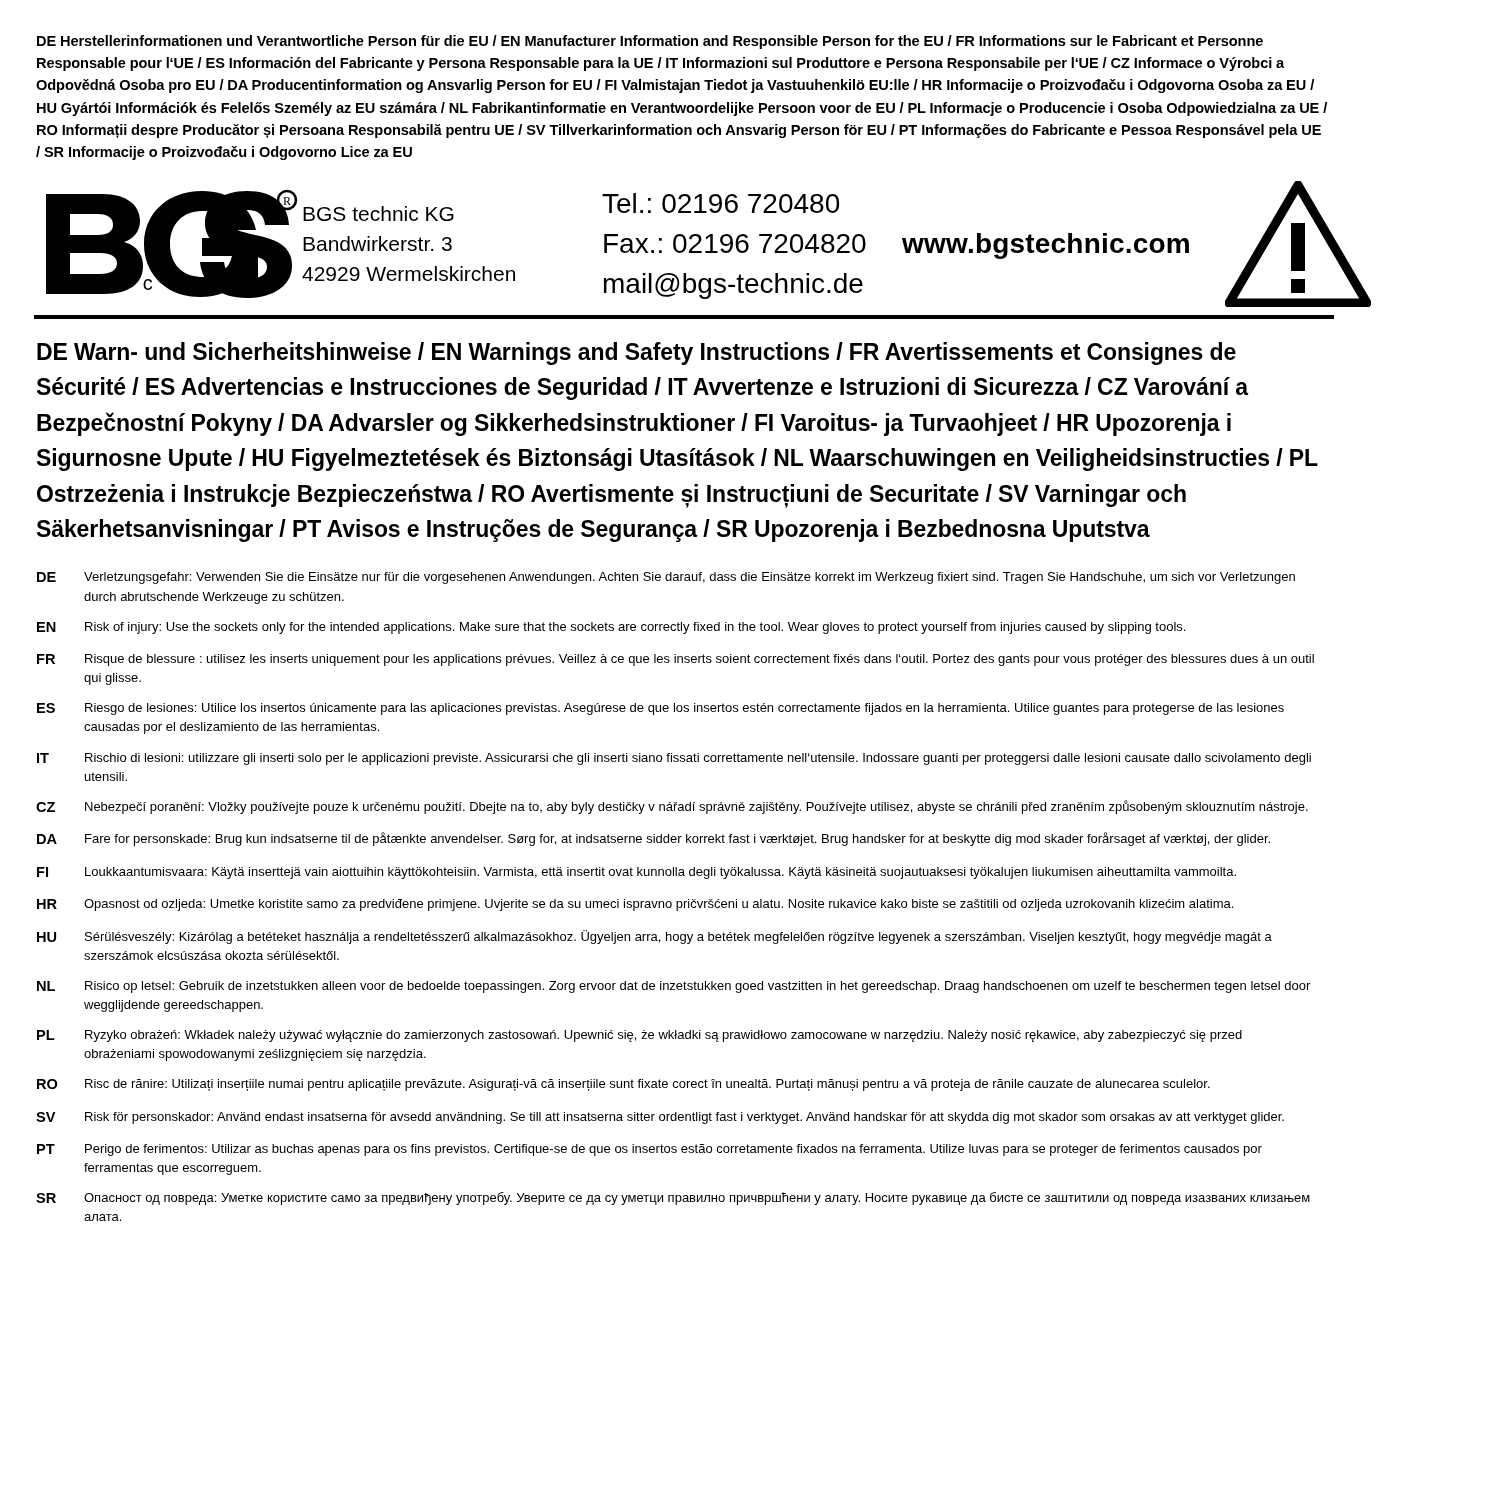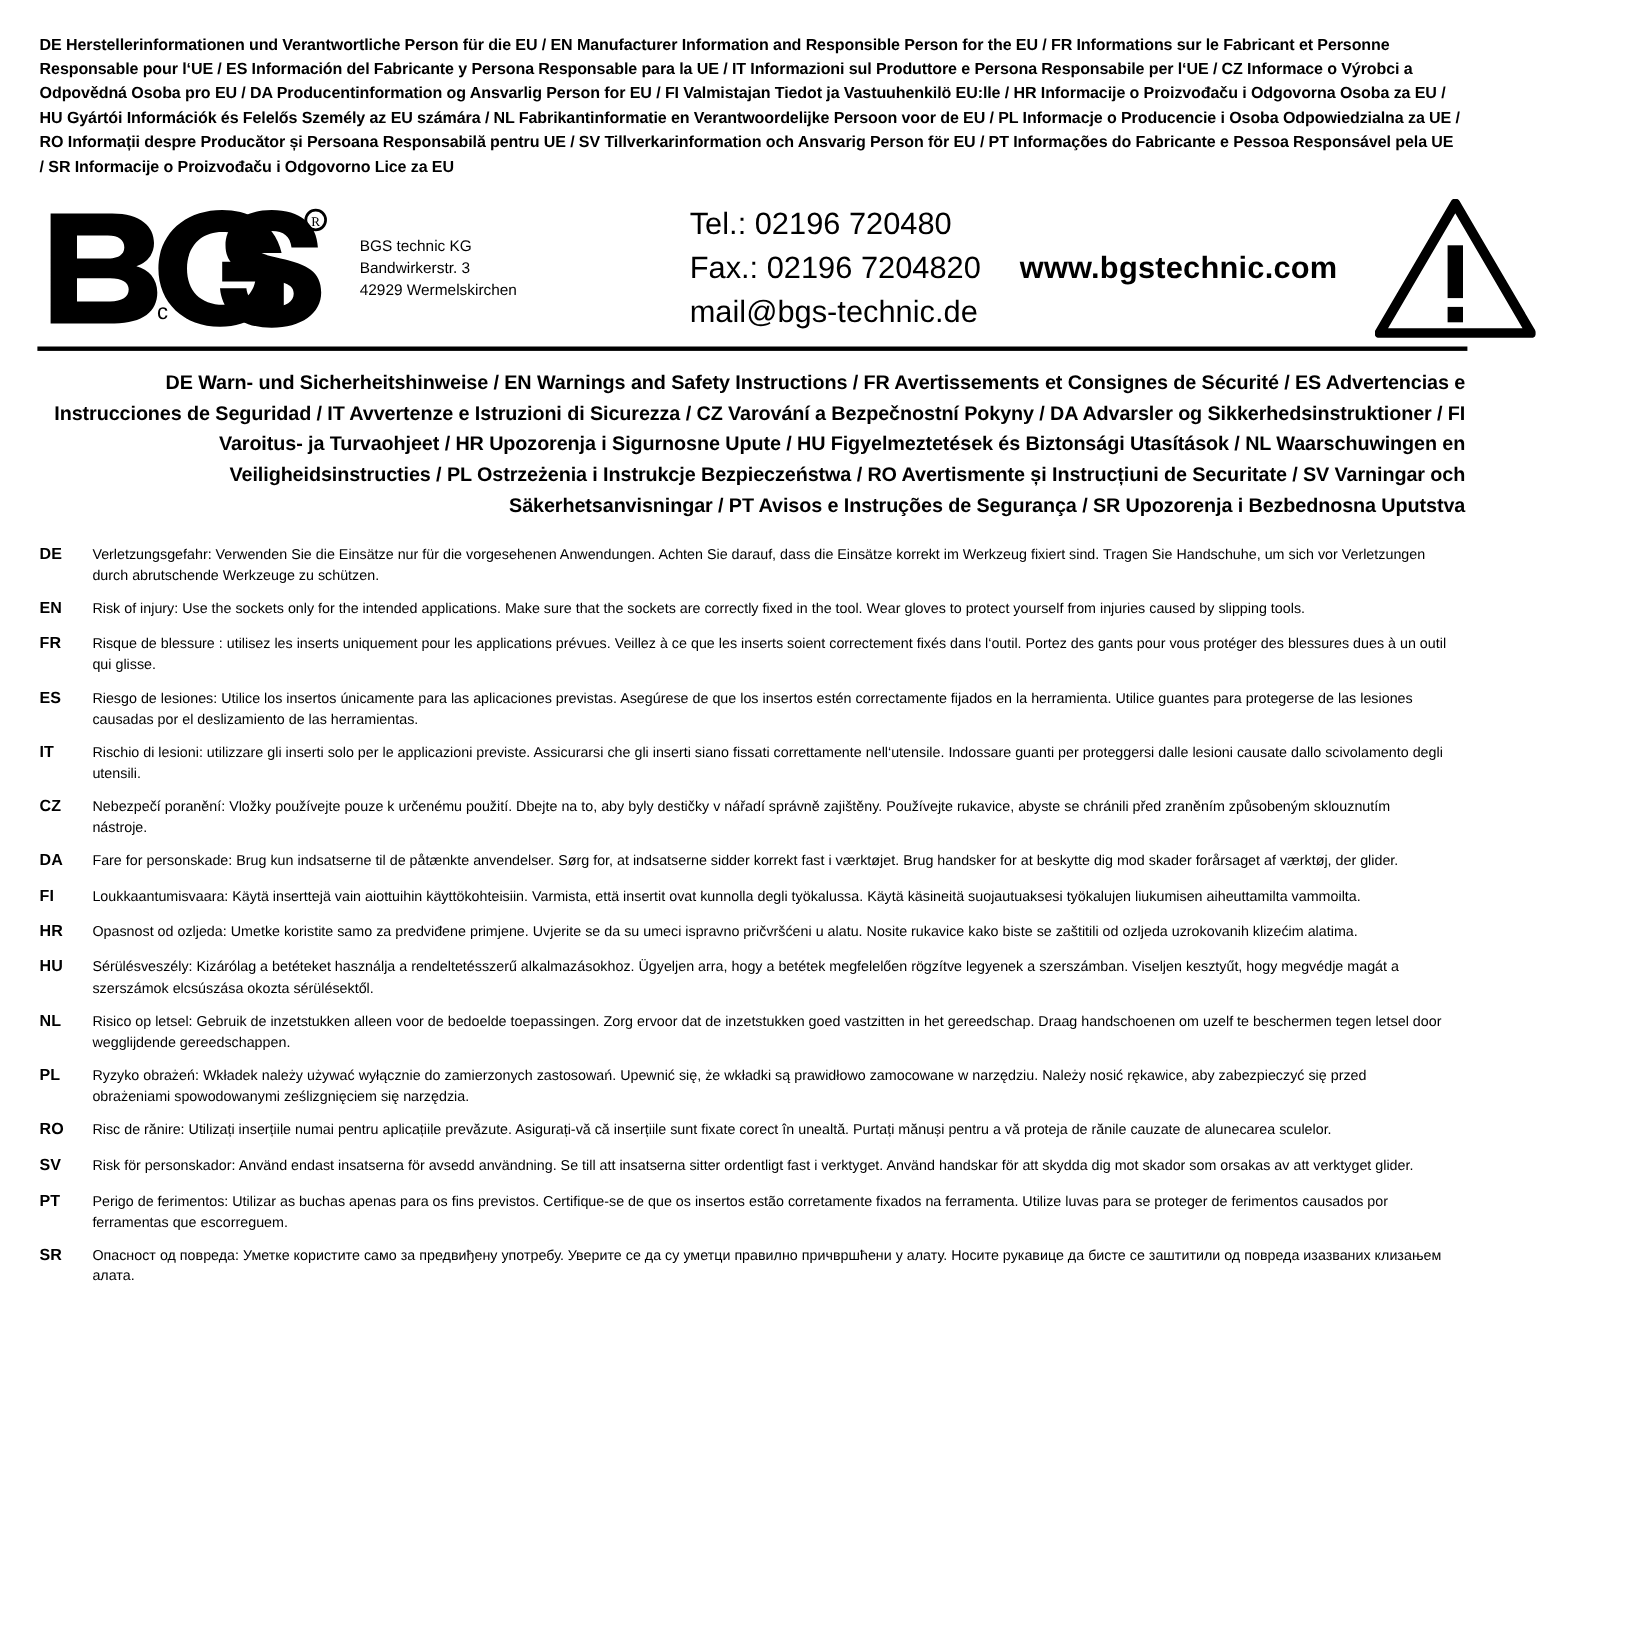--- a/index.html
+++ b/index.html
@@ -44,23 +44,23 @@
   }
   .logo {
     width: 262px;
     flex: 0 0 262px;
     padding-left: 4px;
     position: relative;
   }
   .logo svg { display: block; }
 
   .addr {
-    font-size: 14px;
+    font-size: 21px;
     line-height: 1.42;
-    margin-left: 25px;
+    margin-left: 0;
     flex: 0 0 300px;
     white-space: pre-line;
   }
   .contact {
     font-size: 28px;
     line-height: 1.42;
     flex: 0 0 300px;
     white-space: pre-line;
   }
   .weburl {
@@ -74,26 +74,25 @@
   .warn-tri {
     flex: 0 0 150px;
     display: flex;
     justify-content: flex-end;
     align-items: center;
     padding-right: 4px;
   }
 
   
   .safety-heading {
-    font-size: 18px;
+    font-size: 23px;
     font-weight: bold;
     line-height: 1.54;
     letter-spacing: -0.1px;
     margin: 16px 2px 20px 2px;
-    text-align: right;
   }
 
   
   .lang-list {
     margin: 16px 2px;
   }
   .lang-row {
     display: flex;
     align-items: flex-start;
     margin-bottom: 11px;
@@ -183,21 +182,21 @@
       <div class="lang-text">Riesgo de lesiones: Utilice los insertos únicamente para las aplicaciones previstas. Asegúrese de que los insertos estén correctamente fijados en la herramienta. Utilice guantes para protegerse de las lesiones causadas por el deslizamiento de las herramientas.</div>
     </div>
 
     <div class="lang-row">
       <div class="lang-code">IT</div>
       <div class="lang-text">Rischio di lesioni: utilizzare gli inserti solo per le applicazioni previste. Assicurarsi che gli inserti siano fissati correttamente nell‘utensile. Indossare guanti per proteggersi dalle lesioni causate dallo scivolamento degli utensili.</div>
     </div>
 
     <div class="lang-row">
       <div class="lang-code">CZ</div>
-      <div class="lang-text">Nebezpečí poranění: Vložky používejte pouze k určenému použití. Dbejte na to, aby byly destičky v nářadí správně zajištěny. Používejte rukavice, abyste se chránili před zraněním způsobeným sklouznutím nástroje.</div>
+      <div class="lang-text">Nebezpečí poranění: Vložky používejte pouze k určenému použití. Dbejte na to, aby byly destičky v nářadí správně zajištěny. Používejte utilisez, abyste se chránili před zraněním způsobeným sklouznutím nástroje.</div>
     </div>
 
     <div class="lang-row">
       <div class="lang-code">DA</div>
       <div class="lang-text">Fare for personskade: Brug kun indsatserne til de påtænkte anvendelser. Sørg for, at indsatserne sidder korrekt fast i værktøjet. Brug handsker for at beskytte dig mod skader forårsaget af værktøj, der glider.</div>
     </div>
 
     <div class="lang-row">
       <div class="lang-code">FI</div>
       <div class="lang-text">Loukkaantumisvaara: Käytä inserttejä vain aiottuihin käyttökohteisiin. Varmista, että insertit ovat kunnolla degli työkalussa. Käytä käsineitä suojautuaksesi työkalujen liukumisen aiheuttamilta vammoilta.</div>

